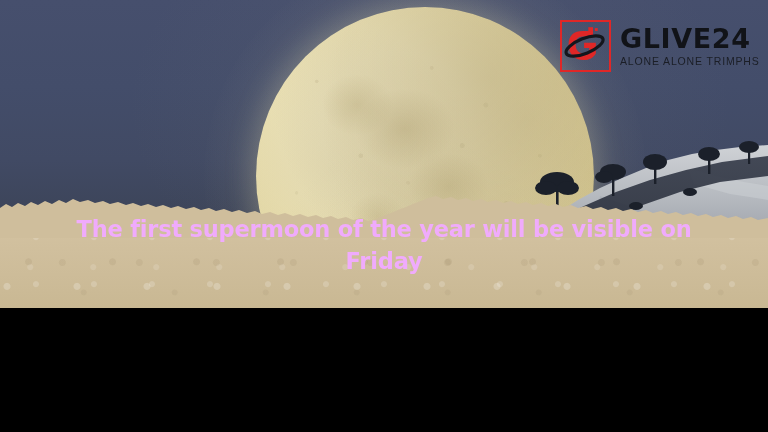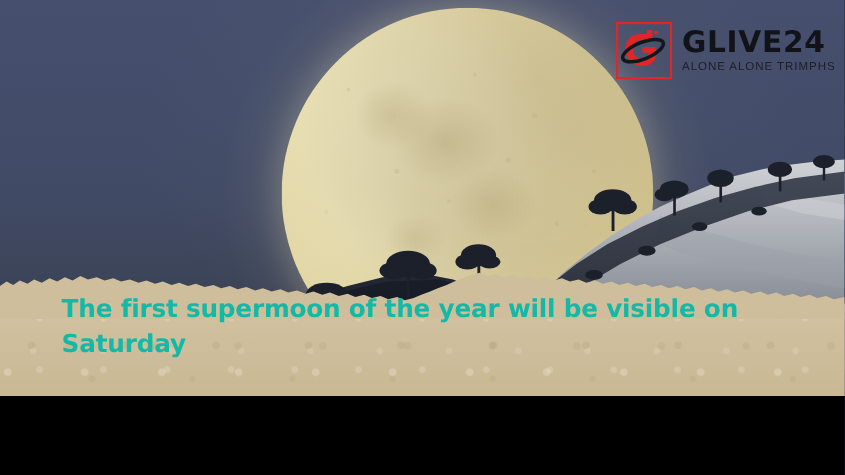--- a/index.html
+++ b/index.html
@@ -7,21 +7,21 @@
     padding: 0;
     background: #000;
   }
   body {
     font-family: "Liberation Sans", sans-serif;
   }
 
   #stage {
     position: relative;
     width: 768px;
-    height: 360px;
+    height: 308px;
     overflow: hidden;
     background: #3f4b66;
   }
 
   
   .sky {
     position: absolute;
     inset: 0;
     background:
       radial-gradient(ellipse 420px 300px at 56% 34%,
@@ -174,21 +174,22 @@
       radial-gradient(circle at 48% 88%, rgba(255,255,255,0.14) 0 2.5px, transparent 3.5px),
       radial-gradient(circle at 92% 18%, rgba(150,132,98,0.12) 0 2.5px, transparent 3.5px),
       linear-gradient(to bottom, #d3c2a1 0%, #cdbc99 60%, #c9b893 100%);
     background-size: 70px 52px, 84px 61px, 58px 47px, 77px 55px, 63px 49px, 91px 58px, 100% 100%;
   }
   .caption-text {
     position: absolute;
     left: 0;
     right: 0;
     top: 24px;
-    color: #14b8a6;
+    text-align: center;
+    color: #f0abfc;
     font-family: "DejaVu Sans", sans-serif;
     font-weight: 700;
     font-size: 22.5px;
     line-height: 1.42;
     letter-spacing: -0.2px;
     padding: 0 56px;
     box-sizing: border-box;
   }
 </style>
 </head>
@@ -350,17 +351,17 @@
                L428,8 L436,6 L443,9 L451,7 L458,10 L466,8 L473,11 L481,9
                L488,12 L496,10 L503,13 L511,11 L518,14 L526,12 L533,15 L541,13
                L548,16 L556,14 L563,17 L571,15 L578,18 L586,16 L593,19 L601,17
                L608,20 L616,18 L623,21 L631,19 L638,22 L646,20 L653,23 L661,21
                L668,24 L676,22 L683,25 L691,23 L698,26 L706,24 L713,27 L721,25
                L728,28 L736,26 L743,29 L751,27 L758,30 L768,28
                L768,48 L0,48 Z" fill="#cfbe9c"></path>
     </svg>
     <div class="caption-text">
       <span>The first supermoon of the year will be visible on</span><br>
-      <span>Saturday</span>
+      <span>Friday</span>
     </div>
   </div>
 
 </div>
 
 </body></html>

